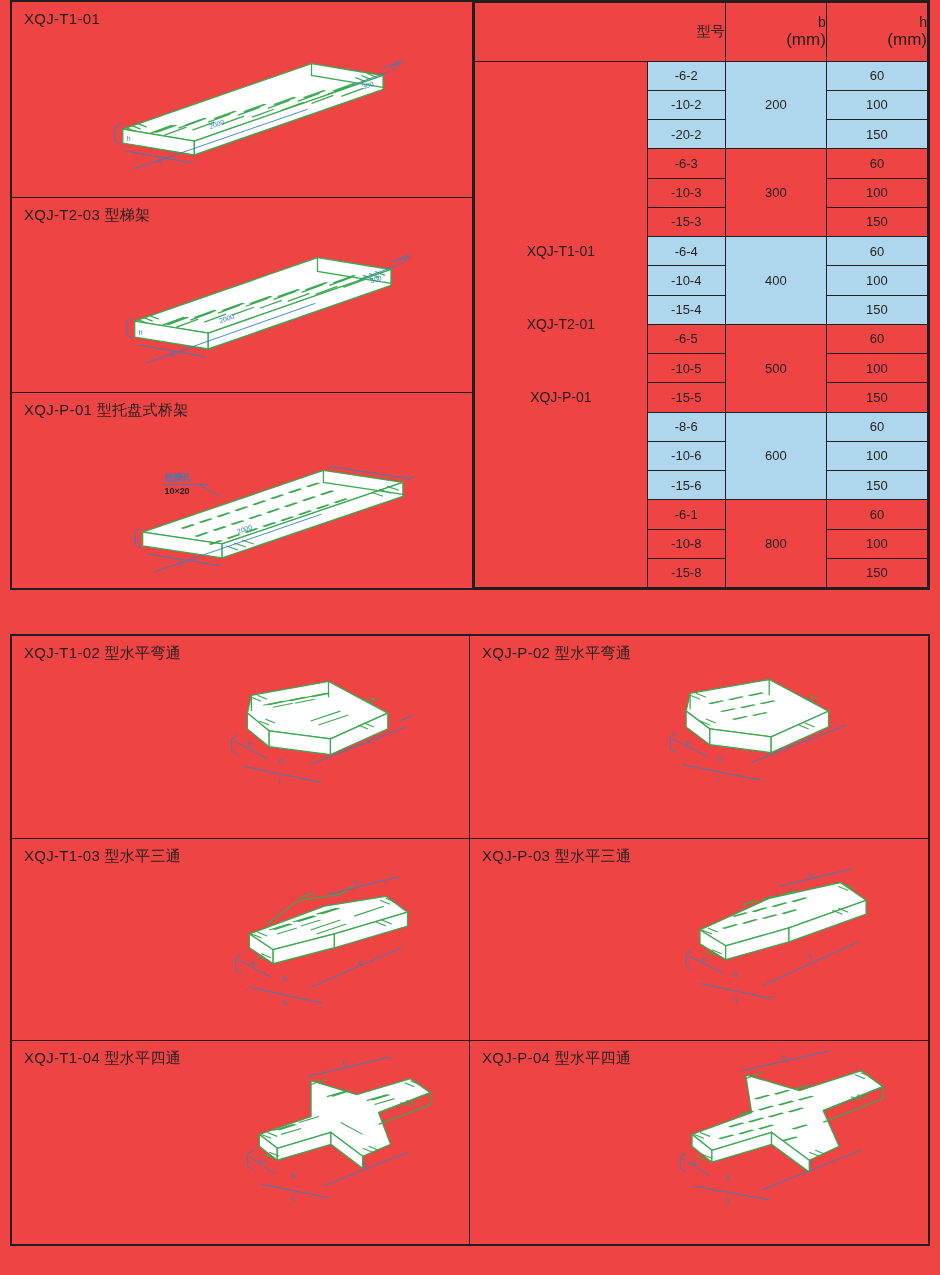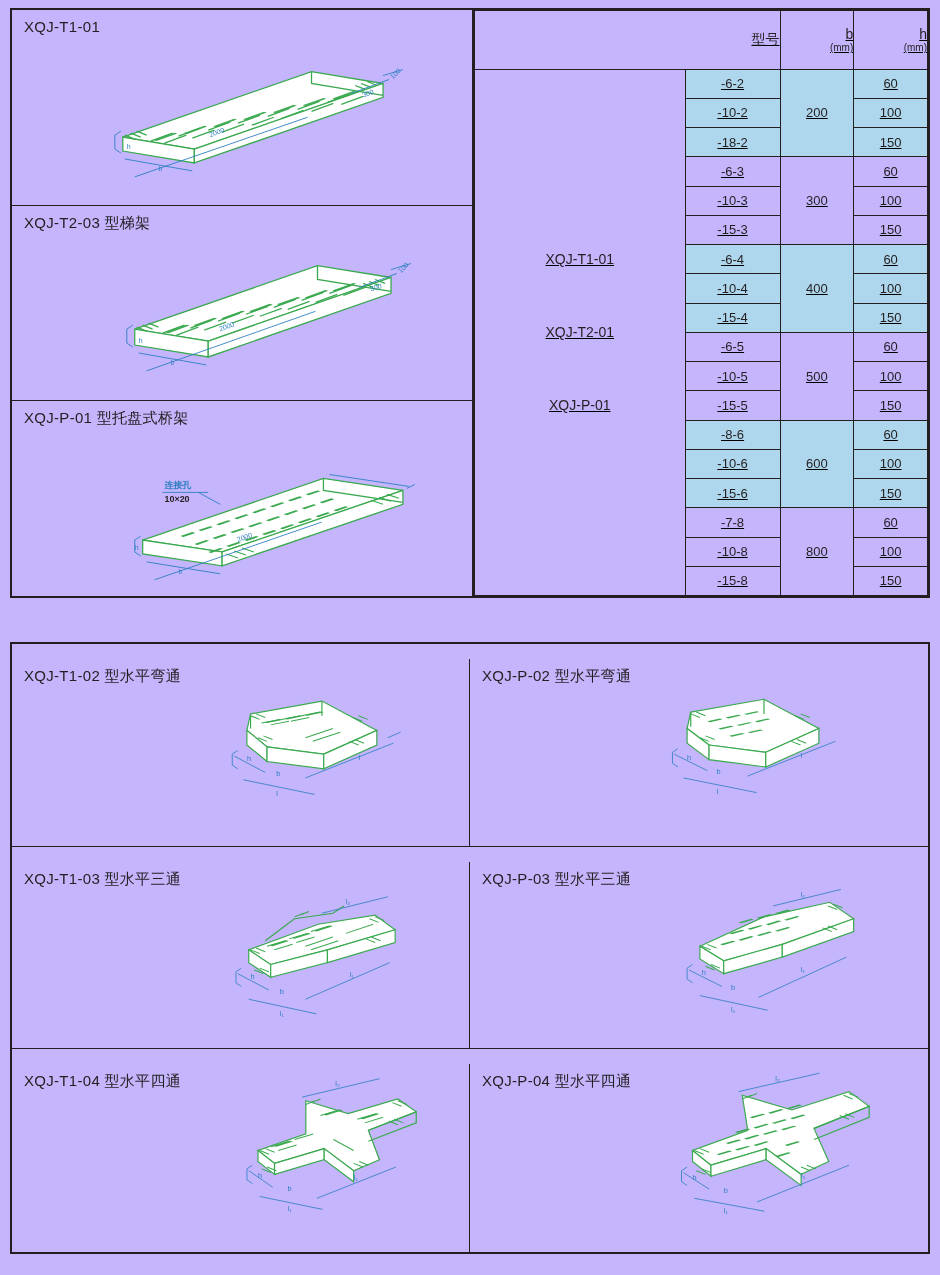--- a/index.html
+++ b/index.html
@@ -4,23 +4,22 @@
 <style>
   * { box-sizing: border-box; }
   html, body {
     margin: 0; padding: 0;
     background: #ffffff;
     font-family: "Liberation Sans", sans-serif;
   }
   .page {
     width: 940px; height: 1275px;
     position: relative;
-    background: #c4b5fd;
-    padding: 8px 10px;
-    text-decoration: underline;
+    background: #ef4444;
+    padding: 0 10px;
   }
 
   
   .top-block {
     display: flex;
     border: 2px solid #231f20;
     width: 920px;
     height: 590px;
     margin: 0 auto;
   }
@@ -60,21 +59,21 @@
     border: 1px solid #231f20;
     text-align: center;
     vertical-align: middle;
     font-weight: normal;
     padding: 0;
   }
   table.spec th { font-size: 14px; text-align: right; }
   table.spec tr { height: 29px; }
   .hdr-row { height: 58px !important; }
   .hl { background: #aed6ec; margin-left: 23px; }
-  .mm { font-size: 10px; }
+  .mm { font-size: 17px; }
   .model-cell {
     font-size: 14px;
     line-height: 2.6;
     white-space: pre-line;
   }
 
   
   .bottom-block {
     border: 2px solid #231f20;
     width: 920px;
@@ -82,21 +81,20 @@
     margin: 44px auto 0 auto;
     display: grid;
     grid-template-columns: 1fr 1fr;
     grid-template-rows: 1fr 1fr 1fr;
   }
   .bcell {
     position: relative;
     border-right: 1px solid #231f20;
     border-bottom: 1px solid #231f20;
     overflow: hidden;
-    margin-top: 15px;
   }
   .bcell:nth-child(2n) { border-right: none; }
   .bcell:nth-child(n+5) { border-bottom: none; }
 
   svg text { font-family: "Liberation Sans", sans-serif; }
 </style>
 </head>
 <body>
 
 <div class="page">
@@ -286,21 +284,21 @@
 XQJ-P-01</td>
           <td class="hl">-6-2</td>
           <td class="hl" rowspan="3">200</td>
           <td class="hl">60</td>
         </tr>
         <tr>
           <td class="hl">-10-2</td>
           <td class="hl">100</td>
         </tr>
         <tr>
-          <td class="hl">-18-2</td>
+          <td class="hl">-20-2</td>
           <td class="hl">150</td>
         </tr>
 
         <tr>
           <td>-6-3</td>
           <td rowspan="3">300</td>
           <td>60</td>
         </tr>
         <tr>
           <td>-10-3</td>
@@ -347,21 +345,21 @@
         <tr>
           <td class="hl">-10-6</td>
           <td class="hl">100</td>
         </tr>
         <tr>
           <td class="hl">-15-6</td>
           <td class="hl">150</td>
         </tr>
 
         <tr>
-          <td>-7-8</td>
+          <td>-6-1</td>
           <td rowspan="3">800</td>
           <td>60</td>
         </tr>
         <tr>
           <td>-10-8</td>
           <td>100</td>
         </tr>
         <tr>
           <td>-15-8</td>
           <td>150</td>

